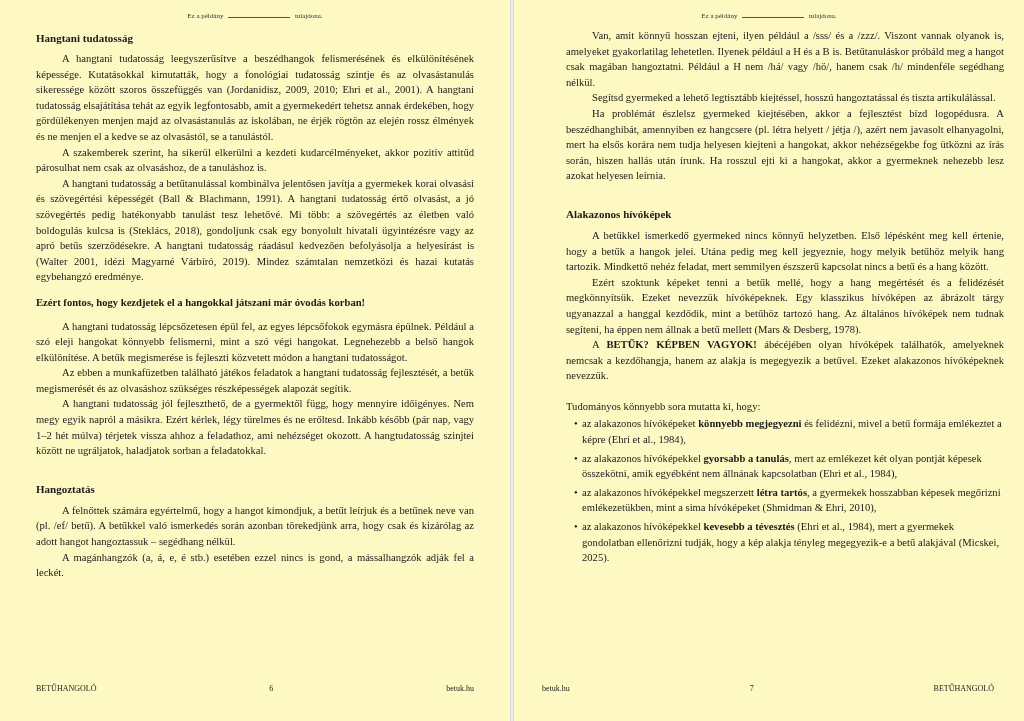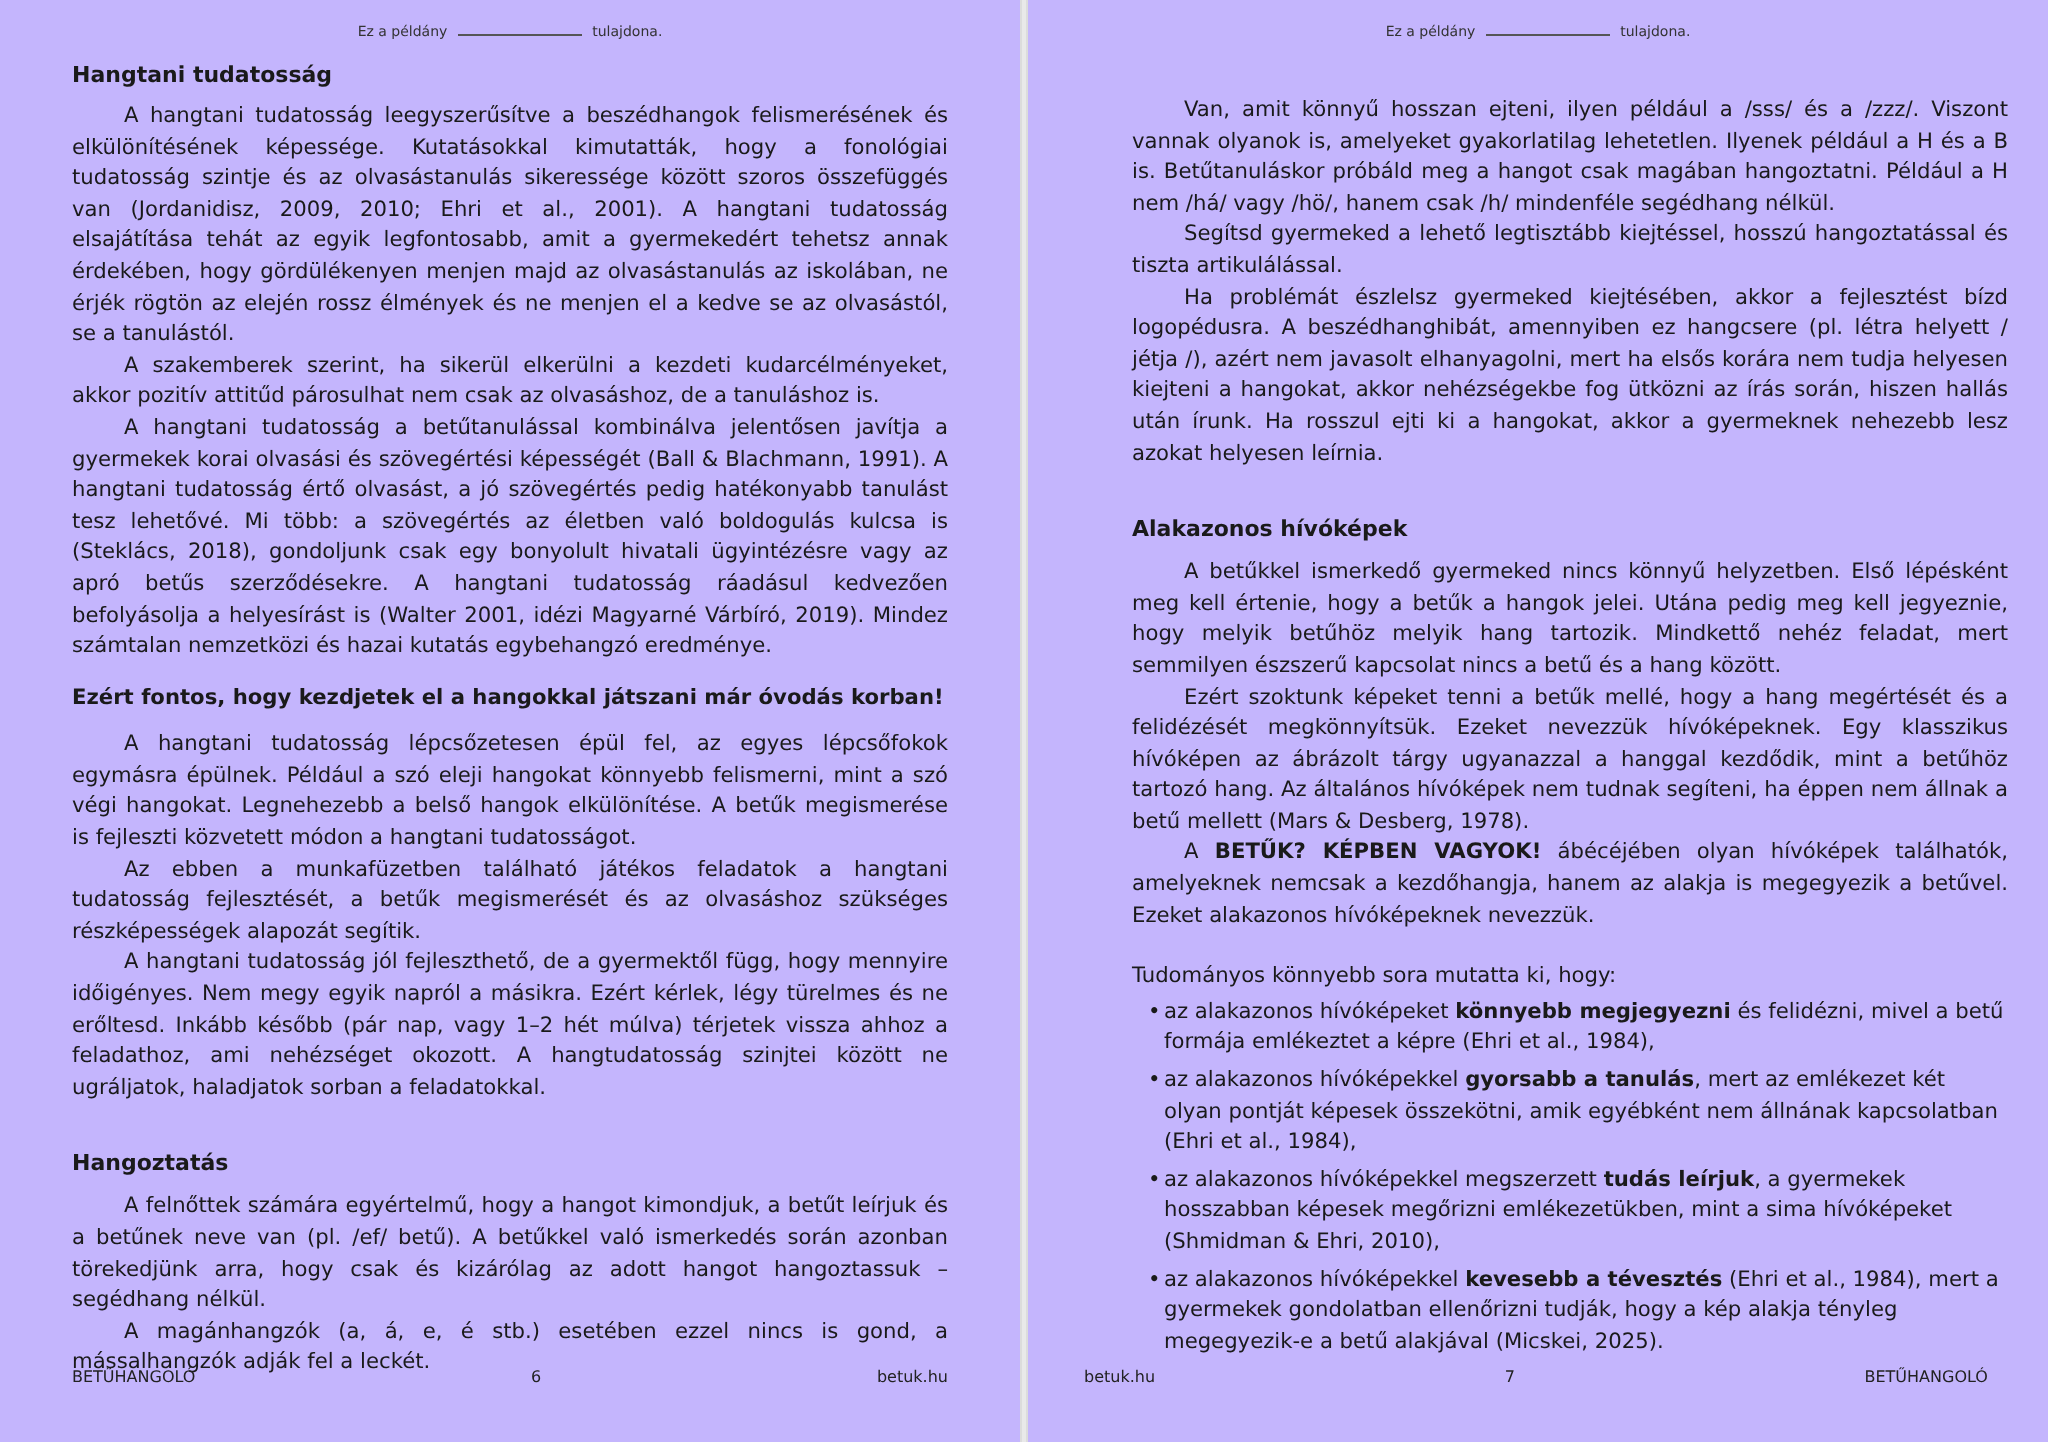--- a/index.html
+++ b/index.html
@@ -5,35 +5,36 @@
   html, body { margin: 0; padding: 0; }
   body {
     width: 1024px; height: 721px; overflow: hidden;
     background: #e9e9e9;
     font-family: "DejaVu Sans", sans-serif;
     color: #1a1a1a;
     position: relative;
   }
   .spread { position: absolute; left: 0; top: 0; width: 1024px; height: 721px; display: flex; }
   .page {
-    position: relative; width: 511px; height: 721px; background: #c4b5fd;
+    position: relative; width: 511px; height: 721px; background: #fef9c3;
     box-sizing: border-box;
+    font-family: Liberation Serif, serif;
   }
   .page.left { border-right: 1px solid #dcdcdc; }
   .page.right { margin-left: 2px; width: 511px; border-left: 1px solid #dcdcdc; }
   .owner {
     position: absolute; top: 12px; left: 0; right: 0; text-align: center;
     font-size: 7px; color: #333;
   }
   .owner .line { display: inline-block; width: 62px; border-bottom: 1px solid #555; margin: 0 3px; vertical-align: baseline; }
   .content {
     position: absolute; left: 36px; right: 36px; top: 30px;
     font-size: 10.6px; line-height: 15.6px; text-align: justify;
   }
-  .page.right .content { left: 52px; right: 20px; top: 28px; margin-top: 20px; }
+  .page.right .content { left: 52px; right: 20px; top: 28px; }
   .content p { margin: 0; text-indent: 26px; }
   .content h2 {
     margin: 0 0 5px 0; font-size: 11px; font-weight: bold; text-align: left; line-height: 16px;
   }
   .content h2.spaced { margin-top: 22px; margin-bottom: 6px; }
   .content .emph {
     font-weight: bold; text-align: left; margin: 10px 0 8px 0; text-indent: 0; font-size: 10.6px;
   }
   .content .noindent { text-indent: 0; margin-top: 15px; }
   ul.bullets { list-style: none; margin: 2px 0 0 0; padding: 0 0 0 8px; text-align: left; }
@@ -87,21 +88,21 @@
       <p>Segítsd gyermeked a lehető legtisztább kiejtéssel, hosszú hangoztatással és tiszta artikulálással.</p>
       <p>Ha problémát észlelsz gyermeked kiejtésében, akkor a fejlesztést bízd logopédusra. A beszédhanghibát, amennyiben ez hangcsere (pl. létra helyett / jétja /), azért nem javasolt elhanyagolni, mert ha elsős korára nem tudja helyesen kiejteni a hangokat, akkor nehézségekbe fog ütközni az írás során, hiszen hallás után írunk. Ha rosszul ejti ki a hangokat, akkor a gyermeknek nehezebb lesz azokat helyesen leírnia.</p>
       <h2 class="spaced">Alakazonos hívóképek</h2>
       <p>A betűkkel ismerkedő gyermeked nincs könnyű helyzetben. Első lépésként meg kell értenie, hogy a betűk a hangok jelei. Utána pedig meg kell jegyeznie, hogy melyik betűhöz melyik hang tartozik. Mindkettő nehéz feladat, mert semmilyen észszerű kapcsolat nincs a betű és a hang között.</p>
       <p>Ezért szoktunk képeket tenni a betűk mellé, hogy a hang megértését és a felidézését megkönnyítsük. Ezeket nevezzük hívóképeknek. Egy klasszikus hívóképen az ábrázolt tárgy ugyanazzal a hanggal kezdődik, mint a betűhöz tartozó hang. Az általános hívóképek nem tudnak segíteni, ha éppen nem állnak a betű mellett (Mars &amp; Desberg, 1978).</p>
       <p><span>A </span><b>BETŰK? KÉPBEN VAGYOK!</b><span> ábécéjében olyan hívóképek találhatók, amelyeknek nemcsak a kezdőhangja, hanem az alakja is megegyezik a betűvel. Ezeket alakazonos hívóképeknek nevezzük.</span></p>
       <p class="noindent">Tudományos könnyebb sora mutatta ki, hogy:</p>
       <ul class="bullets">
         <li><span class="dot">•</span><span>az alakazonos hívóképeket </span><b>könnyebb megjegyezni</b><span> és felidézni,  mivel a betű formája emlékeztet a képre (Ehri et al., 1984),</span></li>
         <li><span class="dot">•</span><span>az alakazonos hívóképekkel </span><b>gyorsabb a tanulás</b><span>, mert az emlékezet két olyan pontját képesek összekötni, amik egyébként nem állnának kapcsolatban (Ehri et al., 1984),</span></li>
-        <li><span class="dot">•</span><span>az alakazonos hívóképekkel megszerzett </span><b>tudás leírjuk</b><span>, a gyermekek hosszabban képesek megőrizni emlékezetükben, mint a sima hívóképeket (Shmidman &amp; Ehri, 2010),</span></li>
+        <li><span class="dot">•</span><span>az alakazonos hívóképekkel megszerzett </span><b>létra tartós</b><span>, a gyermekek hosszabban képesek megőrizni emlékezetükben, mint a sima hívóképeket (Shmidman &amp; Ehri, 2010),</span></li>
         <li><span class="dot">•</span><span>az alakazonos hívóképekkel </span><b>kevesebb a tévesztés</b><span> (Ehri et al., 1984), mert a gyermekek gondolatban ellenőrizni tudják, hogy a kép alakja tényleg megegyezik-e a betű alakjával (Micskei, 2025).</span></li>
       </ul>
     </div>
     <div class="footer">
       <span>betuk.hu</span>
       <span>7</span>
       <span>BETŰHANGOLÓ</span>
     </div>
   </div>
 </div>

